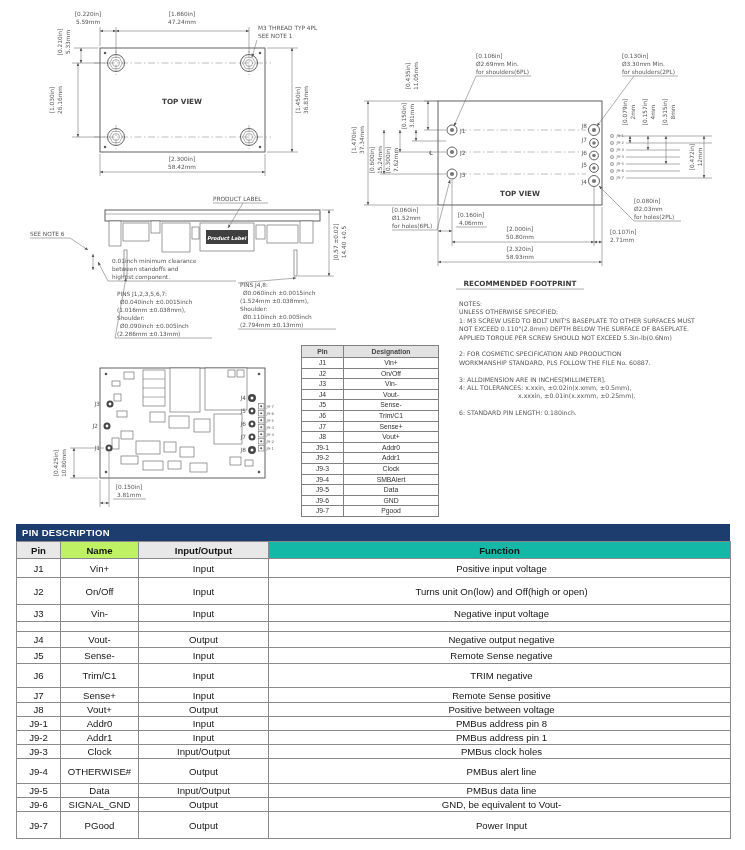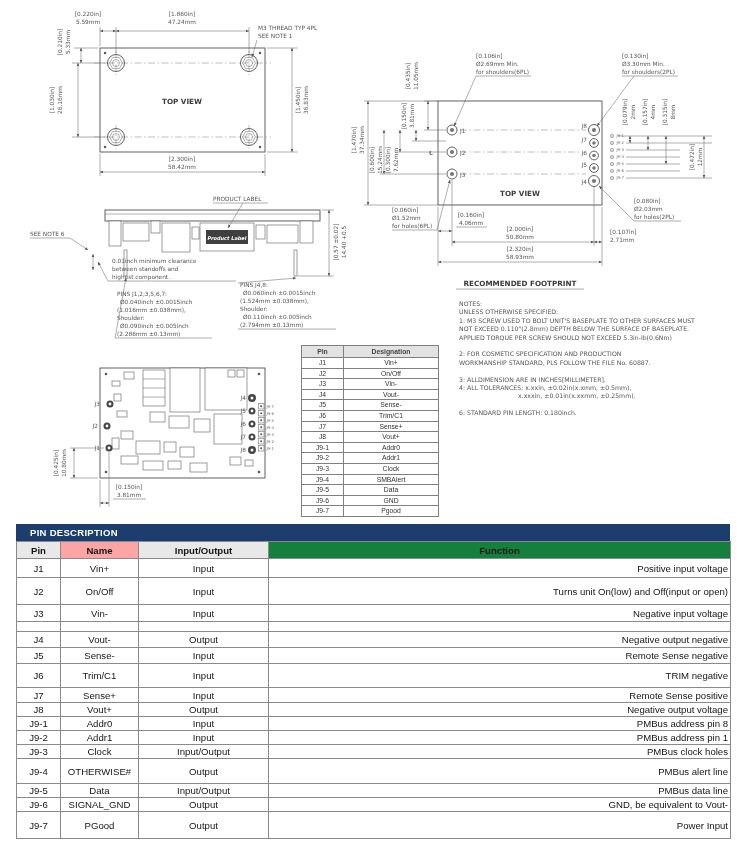--- a/index.html
+++ b/index.html
@@ -15,25 +15,25 @@
   .tc{text-anchor:middle;}
   .te{text-anchor:end;}
   #notes{position:absolute;left:459px;top:300px;width:282px;font-family:"DejaVu Sans",sans-serif;
          font-size:6.2px;line-height:8.4px;color:#555;white-space:pre;}
   #notes div{min-height:8.4px;}
   #pinDesig{position:absolute;left:301px;top:345px;width:137px;border-collapse:collapse;
             font-size:6.8px;color:#333;table-layout:fixed;}
   #pinDesig th,#pinDesig td{border:1px solid #808080;text-align:center;padding:0;height:9.6px;line-height:9.6px;font-weight:normal;}
   #pinDesig th{height:11px;font-weight:bold;color:#444;}
   #pinDescWrap{position:absolute;left:16px;top:524px;width:714px;}
-  .pd-title{color:#fff;font-weight:bold;font-size:9.5px;height:17px;line-height:17px;padding-left:14px;letter-spacing:0.3px;}
+  .pd-title{color:#fff;font-weight:bold;font-size:9.5px;height:17px;line-height:17px;padding-left:6px;letter-spacing:0.3px;}
   #pinDesc{border-collapse:collapse;width:714px;table-layout:fixed;font-size:9.6px;color:#151515;}
   #pinDesc th{border:1px solid #8a8a8a;font-weight:bold;height:16px;text-align:center;padding:0;}
   #pinDesc td{border:1px solid #8a8a8a;text-align:center;padding:0 2px;overflow:hidden;}
-  #pinDesc td.fn{text-align:right;padding-left:6px;margin-top:12px;}
+  #pinDesc td.fn{text-align:center;padding-left:6px;margin-top:12px;}
 </style>
 </head>
 <body>
 
 
 
 <svg width="745" height="524" viewBox="0 0 745 524">
   <defs>
     <marker id="ar" viewBox="0 0 10 10" refX="9.5" refY="5" markerWidth="6.5" markerHeight="6.5" orient="auto-start-reverse">
       <path d="M0 1 L10 5 L0 9 Z" fill="#555"></path>
@@ -528,37 +528,37 @@
   <table id="pinDesc">
     <colgroup>
         <col style="width:44px">
         <col style="width:78px">
         <col style="width:130px">
         <col style="width:462px">
       </colgroup>
     <thead>
       <tr>
         <th style="background: rgb(232, 232, 232);">Pin</th>
-        <th style="background: #fca5a5;">Name</th>
+        <th style="background: #bef264;">Name</th>
         <th style="background: rgb(232, 232, 232);">Input/Output</th>
-        <th style="background: #15803d;">Function</th>
+        <th style="background: #14b8a6;">Function</th>
       </tr>
     </thead>
     <tbody>
         <tr style="height: 19px;">
           <td>J1</td>
           <td>Vin+</td>
           <td>Input</td>
           <td class="fn">Positive input voltage</td>
         </tr>
         <tr style="height: 27px;">
           <td>J2</td>
           <td>On/Off</td>
           <td>Input</td>
-          <td class="fn">Turns unit On(low) and Off(input or open)</td>
+          <td class="fn">Turns unit On(low) and Off(high or open)</td>
         </tr>
         <tr style="height: 17px;">
           <td>J3</td>
           <td>Vin-</td>
           <td>Input</td>
           <td class="fn">Negative input voltage</td>
         </tr>
         <tr style="height: 10px;">
           <td></td>
           <td></td>
@@ -586,21 +586,21 @@
         <tr style="height: 15px;">
           <td>J7</td>
           <td>Sense+</td>
           <td>Input</td>
           <td class="fn">Remote Sense positive</td>
         </tr>
         <tr style="height: 14px;">
           <td>J8</td>
           <td>Vout+</td>
           <td>Output</td>
-          <td class="fn">Negative output voltage</td>
+          <td class="fn">Positive between voltage</td>
         </tr>
         <tr style="height: 14px;">
           <td>J9-1</td>
           <td>Addr0</td>
           <td>Input</td>
           <td class="fn">PMBus address pin 8</td>
         </tr>
         <tr style="height: 14px;">
           <td>J9-2</td>
           <td>Addr1</td>

